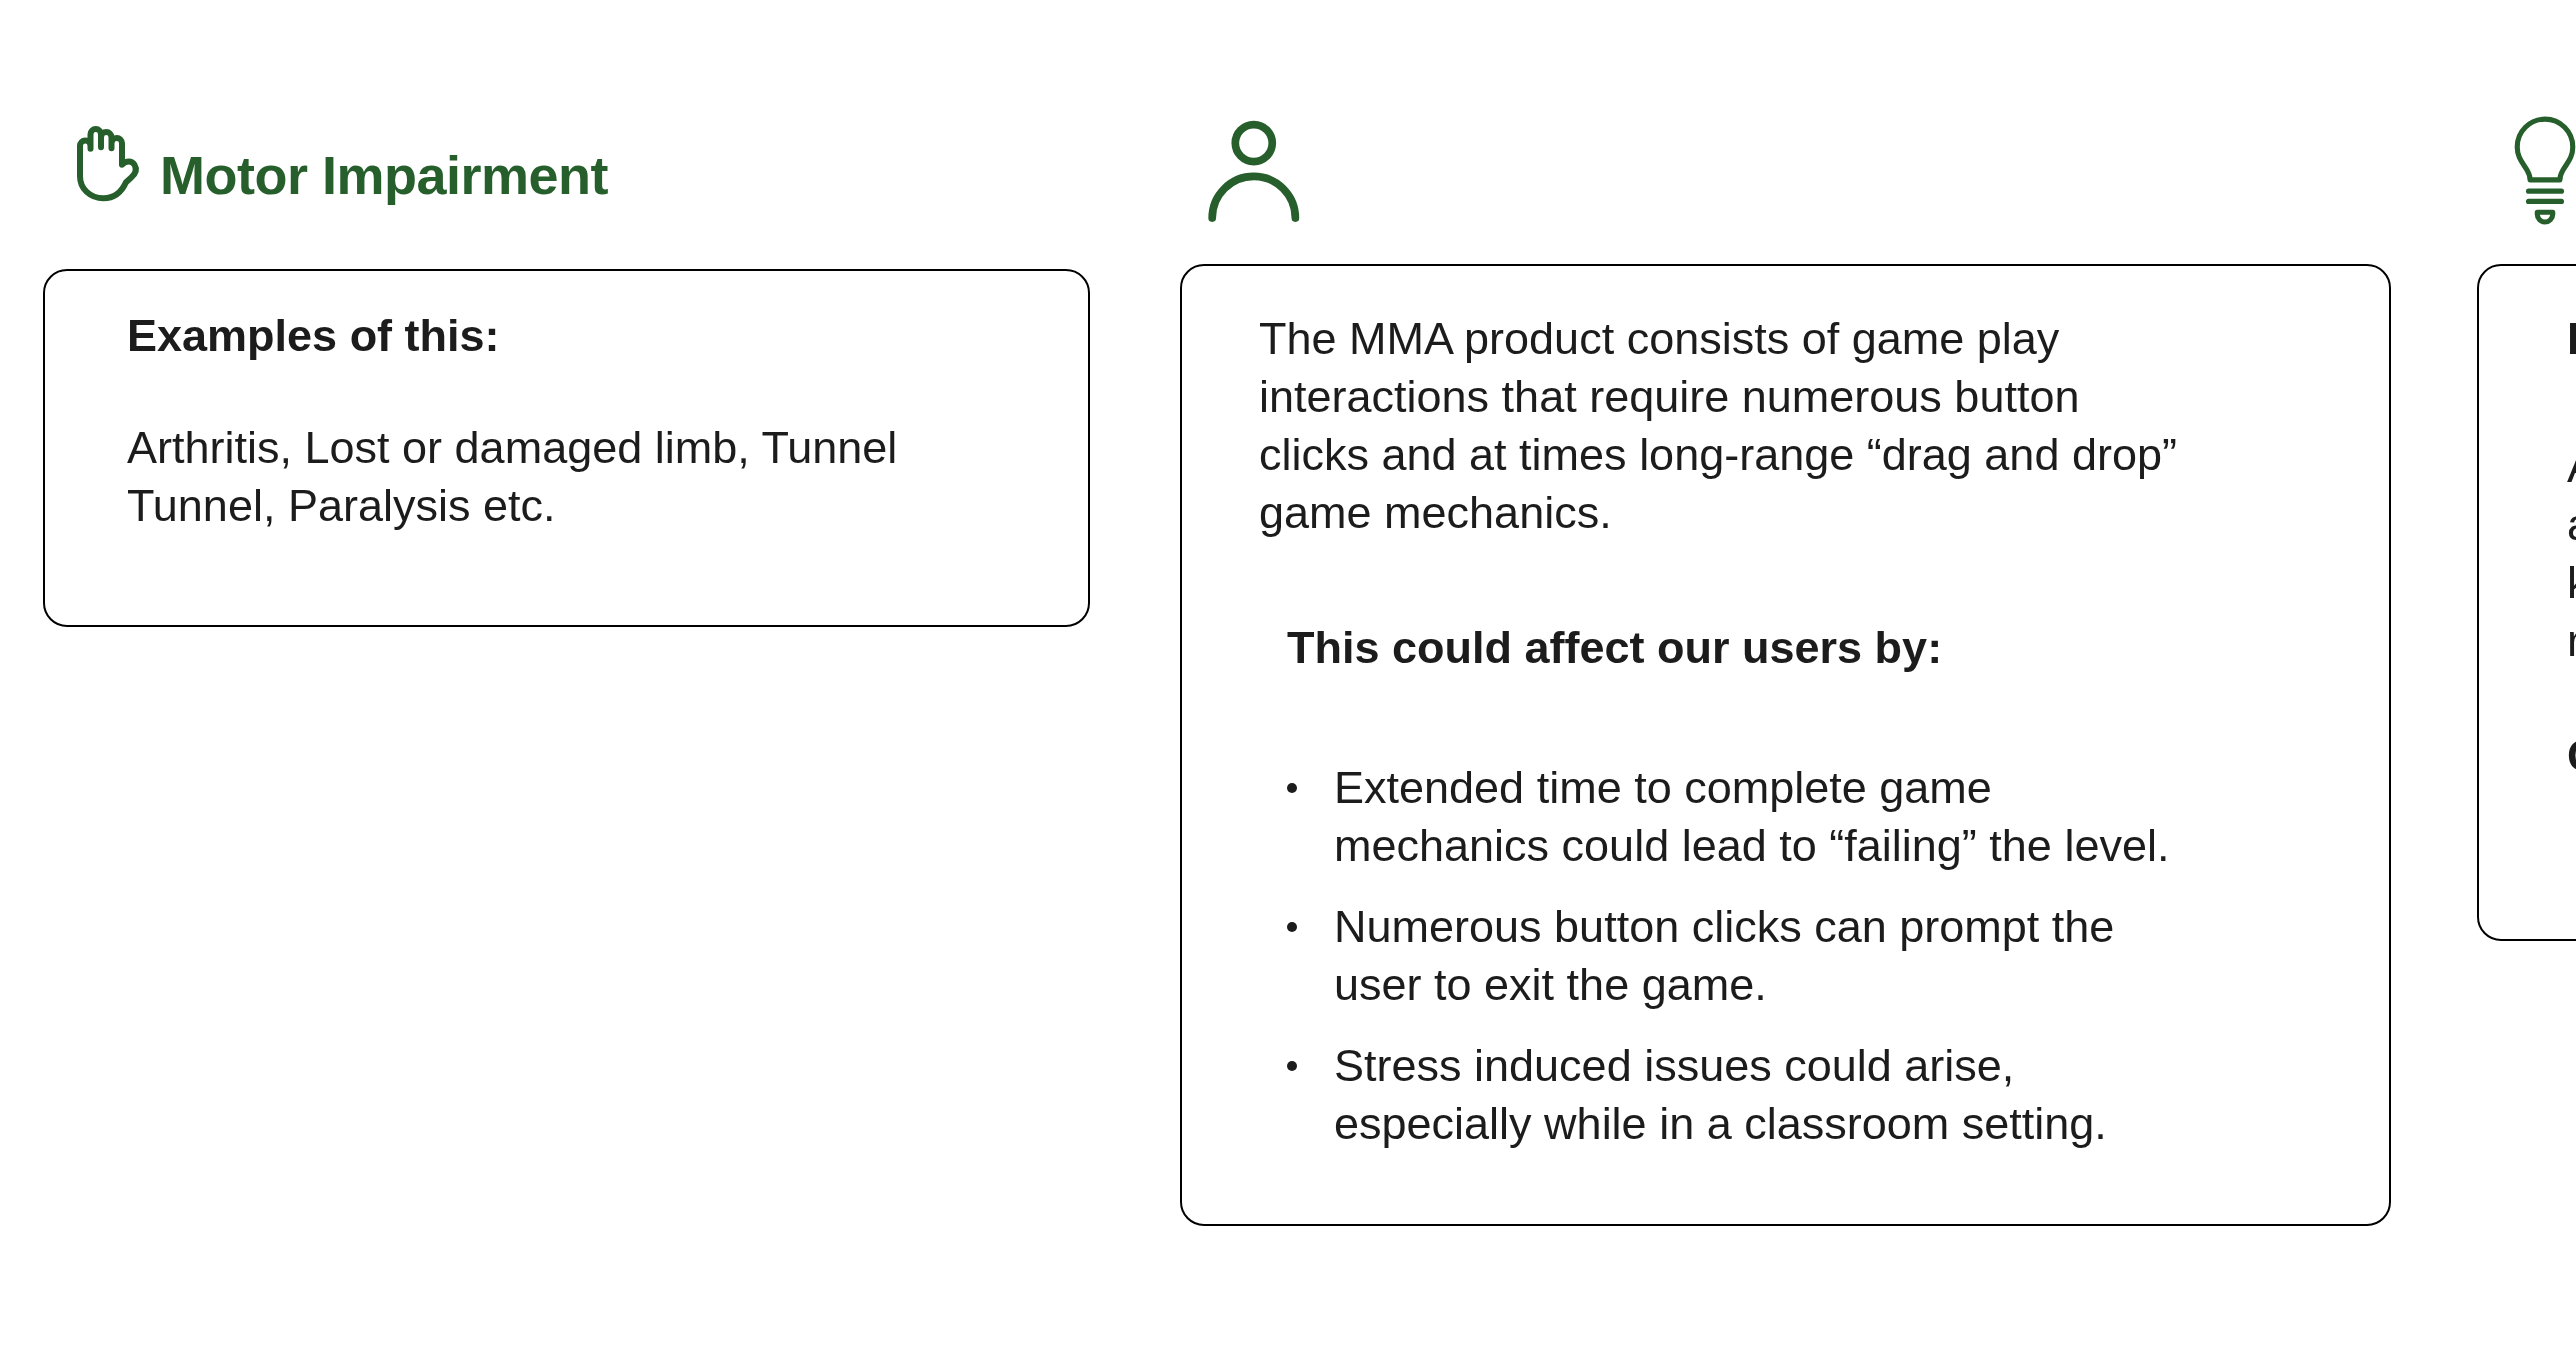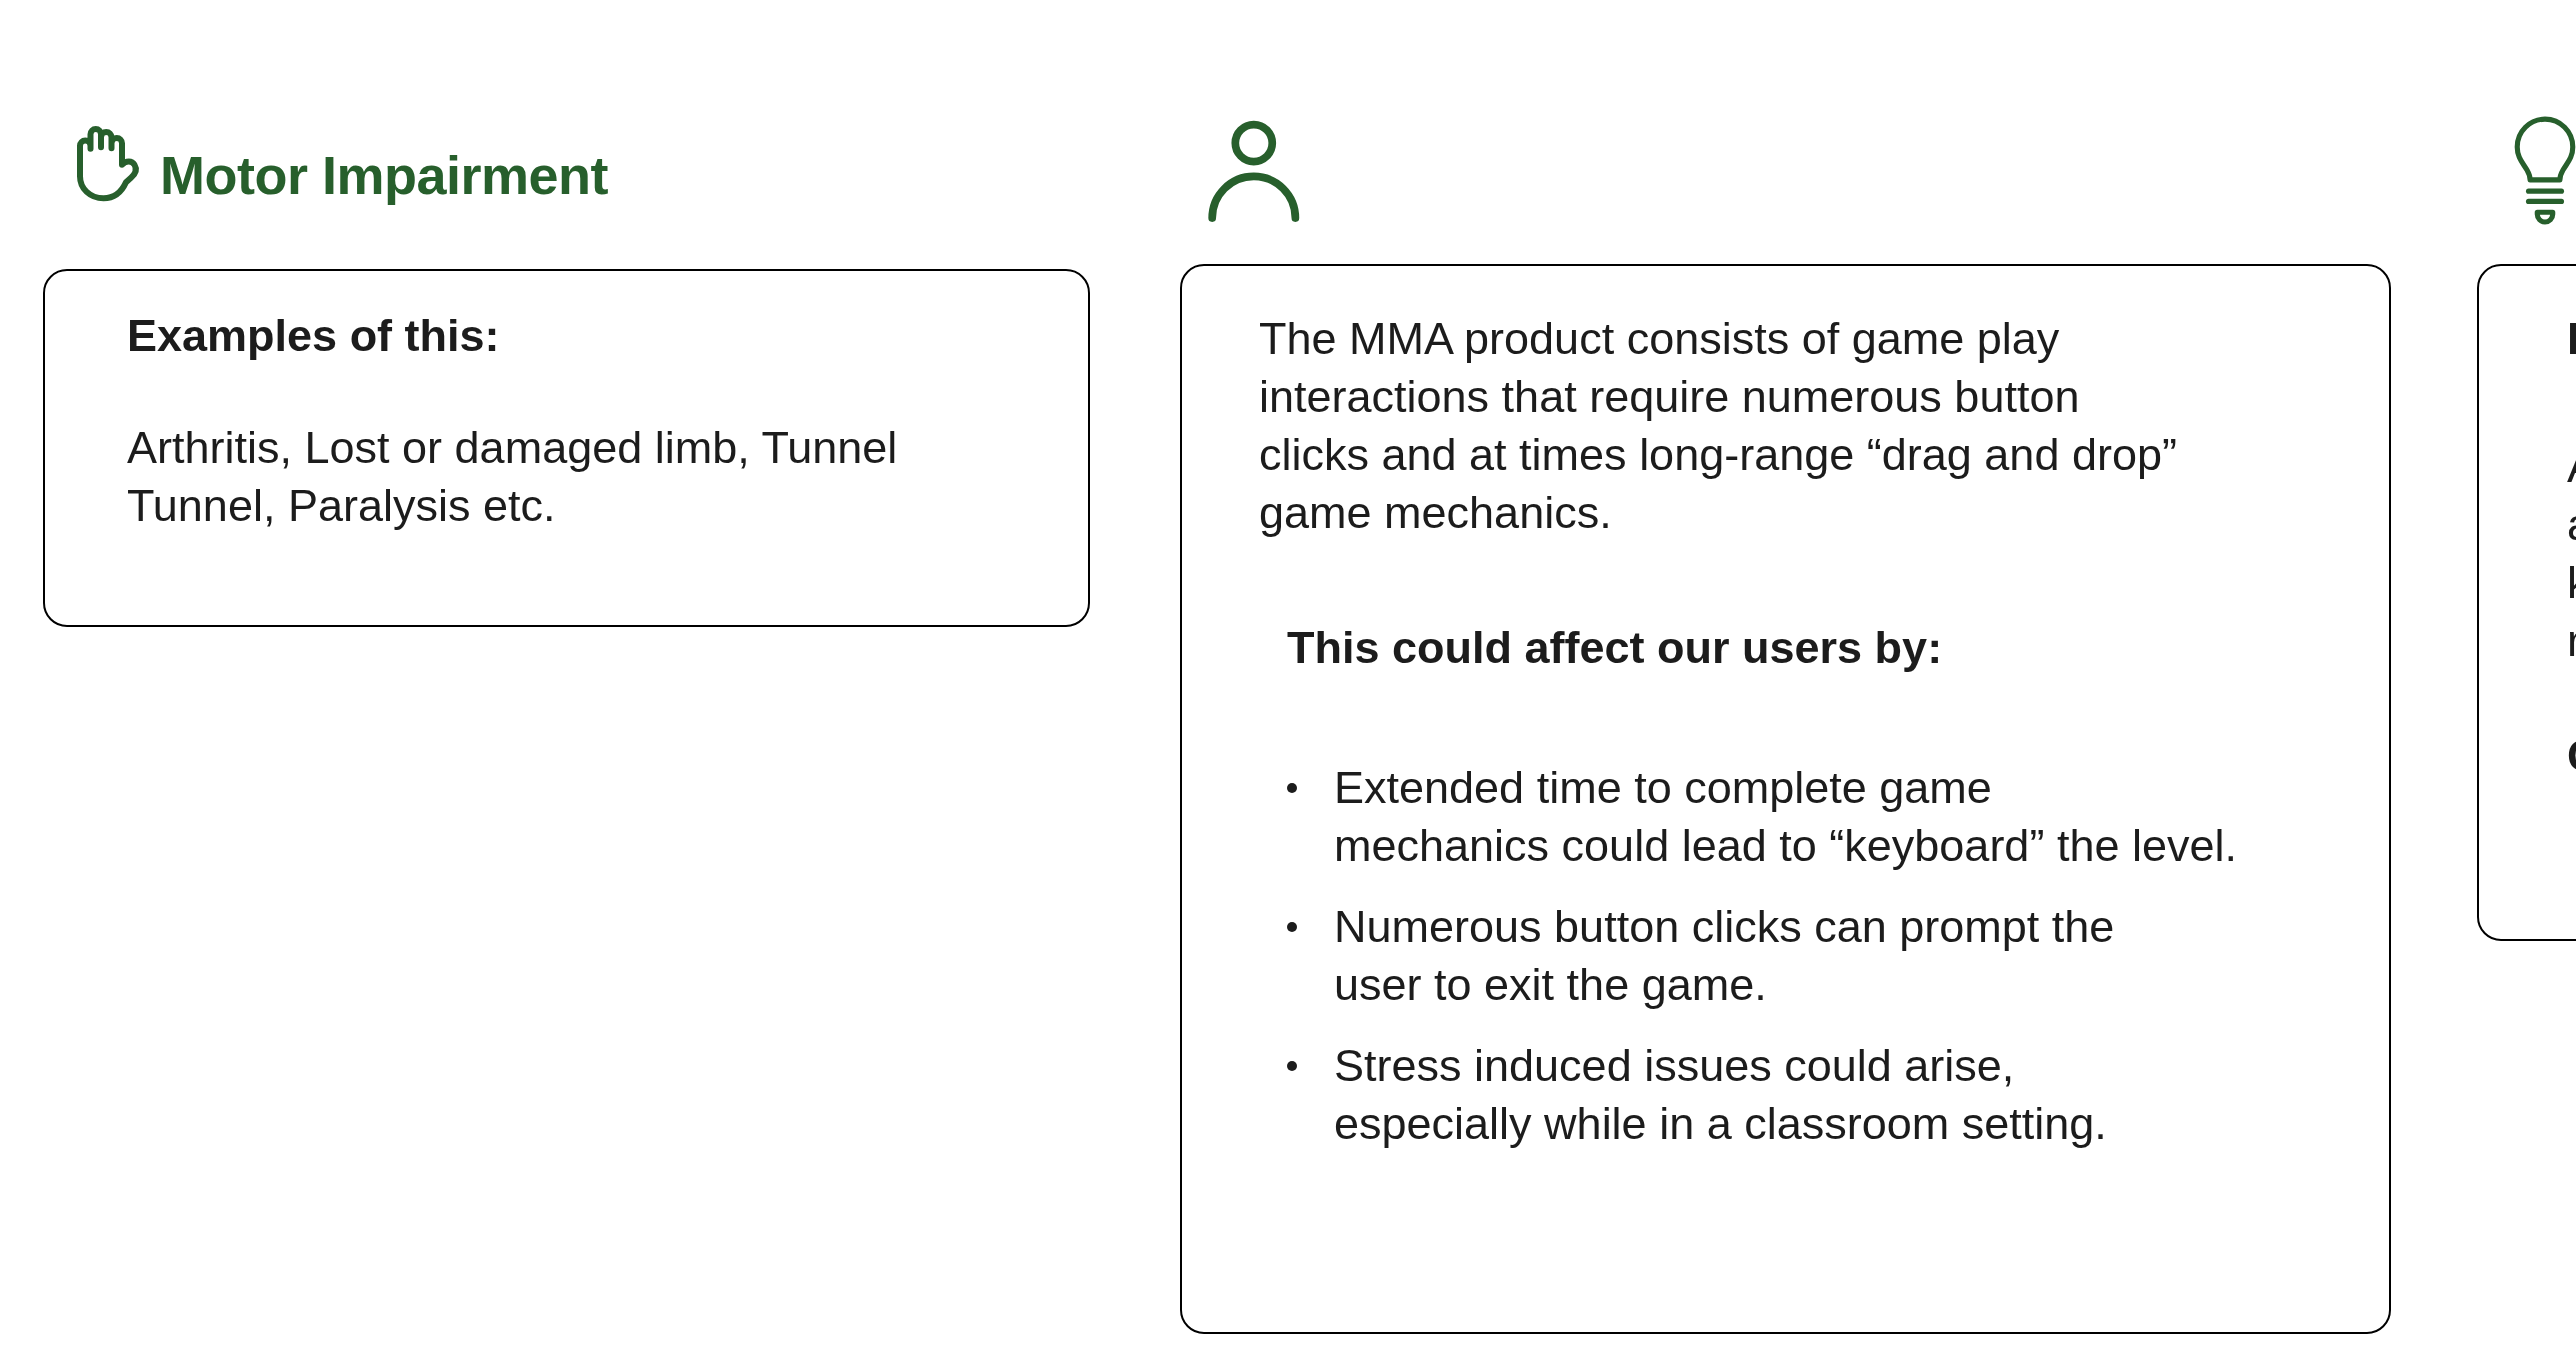--- a/index.html
+++ b/index.html
@@ -35,21 +35,21 @@
     border:2.1px solid var(--border);
     border-radius:24px;
     box-sizing:border-box;
     font-size:45px;
     line-height:58px;
     color:var(--text);
   }
   .card .blk{margin:0;white-space:pre-line;}
   .card .bold{font-weight:700;}
   #card-1{left:43px;top:269px;width:1047px;height:358px;padding:36px 82px 0 82px;}
-  #card-2{left:1180px;top:264px;width:1211px;height:1070px;padding:44px 77px 0 77px;}
+  #card-2{left:1180px;top:264px;width:1211px;height:962px;padding:44px 77px 0 77px;}
   #card-3{left:2477px;top:264px;width:1213px;height:677px;padding:44px 88px 0 88px;}
   #card-1 .h1{margin-bottom:54px;}
   #card-2 .p1{margin-bottom:77px;}
   #card-2 .h1{margin-bottom:82px;margin-left:28px;}
   #card-3 .h1{margin-bottom:70px;}
   #card-3 .p1{margin-bottom:57px;}
   #card-3 .h2{margin-bottom:57px;}
   ul.bullets{list-style:none;margin:0;padding:0;}
   ul.bullets li{
     position:relative;
@@ -107,21 +107,21 @@
   </div>
 
   <div class="card" id="card-2">
     <p class="blk p1">The MMA product consists of game play
 interactions that require numerous button
 clicks and at times long-range “drag and drop”
 game mechanics.</p>
     <p class="blk bold h1">This could affect our users by:</p>
     <ul class="bullets">
       <li>Extended time to complete game
-mechanics could lead to “keyboard” the level.</li>
+mechanics could lead to “failing” the level.</li>
       <li>Numerous button clicks can prompt the
 user to exit the game.</li>
       <li>Stress induced issues could arise,
 especially while in a classroom setting.</li>
     </ul>
   </div>
 
   <div class="card" id="card-3">
     <p class="blk bold h1">Keyboard Support</p>
     <p class="blk p1">Allows users to navigate, interact, &amp; control

